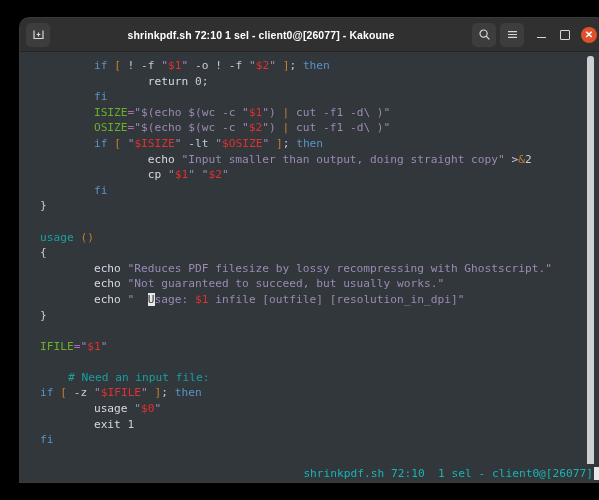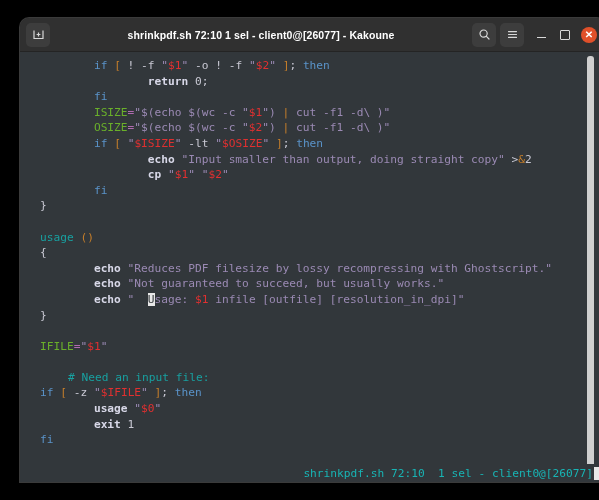--- a/index.html
+++ b/index.html
@@ -100,21 +100,21 @@
     font-family: "DejaVu Sans Mono", monospace;
     font-size: 11.2px;
     line-height: 15.6px;
     white-space: pre;
     color: #c9c9d4;
   }
   .ln { height: 15.6px; }
 
   
   .kw      { color: #5a93c9; }            
-  .builtin { color: #d8d8e8; font-weight: bold; } 
+  .builtin { color: #d8d8e8; font-weight: normal; } 
   .str     { color: #9b8ab4; }            
   .var     { color: #e03030; }            
   .assign  { color: #6ab02a; }            
   .op      { color: #c77f2a; }            
   .cmt     { color: #18a0a0; margin-left: 28px; }            
   .fn      { color: #18a0a0; }            
   .punct   { color: #c9c9d4; }            
   .pipe    { color: #c77f2a; }
   .eq      { color: #b06ab0; }
   .cursor  { background: #e8e8e8; color: #32373b; }

